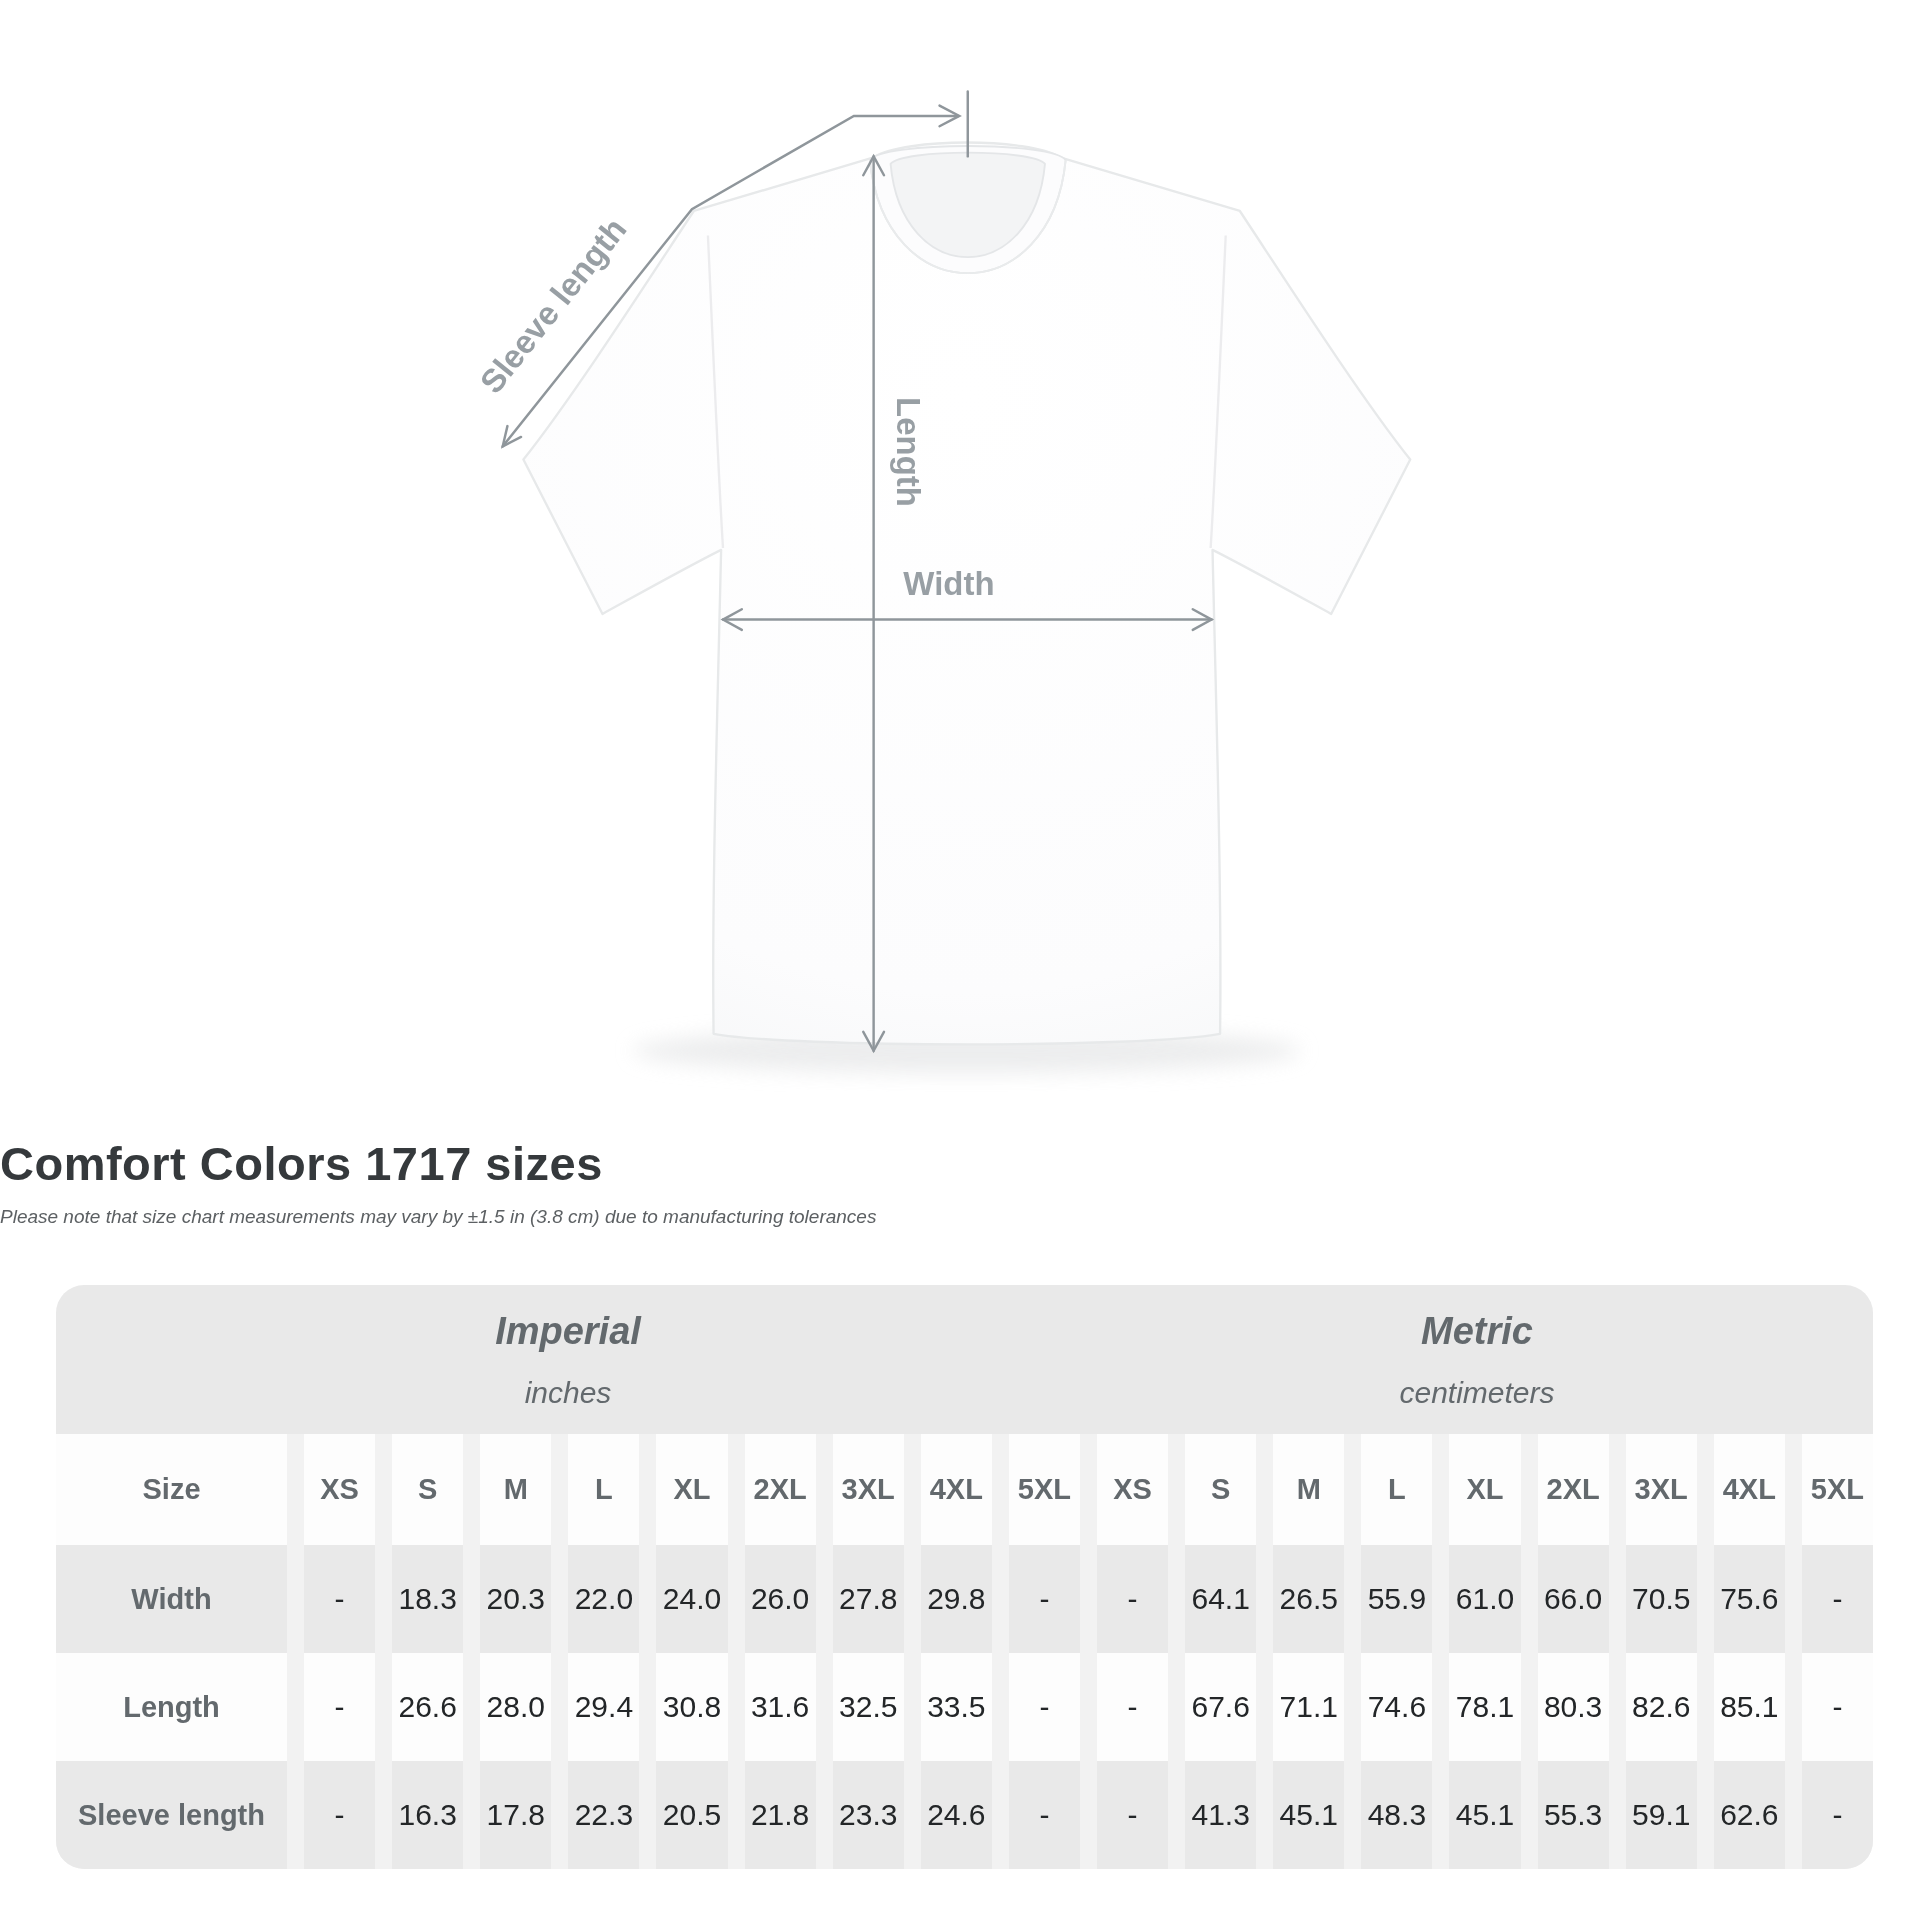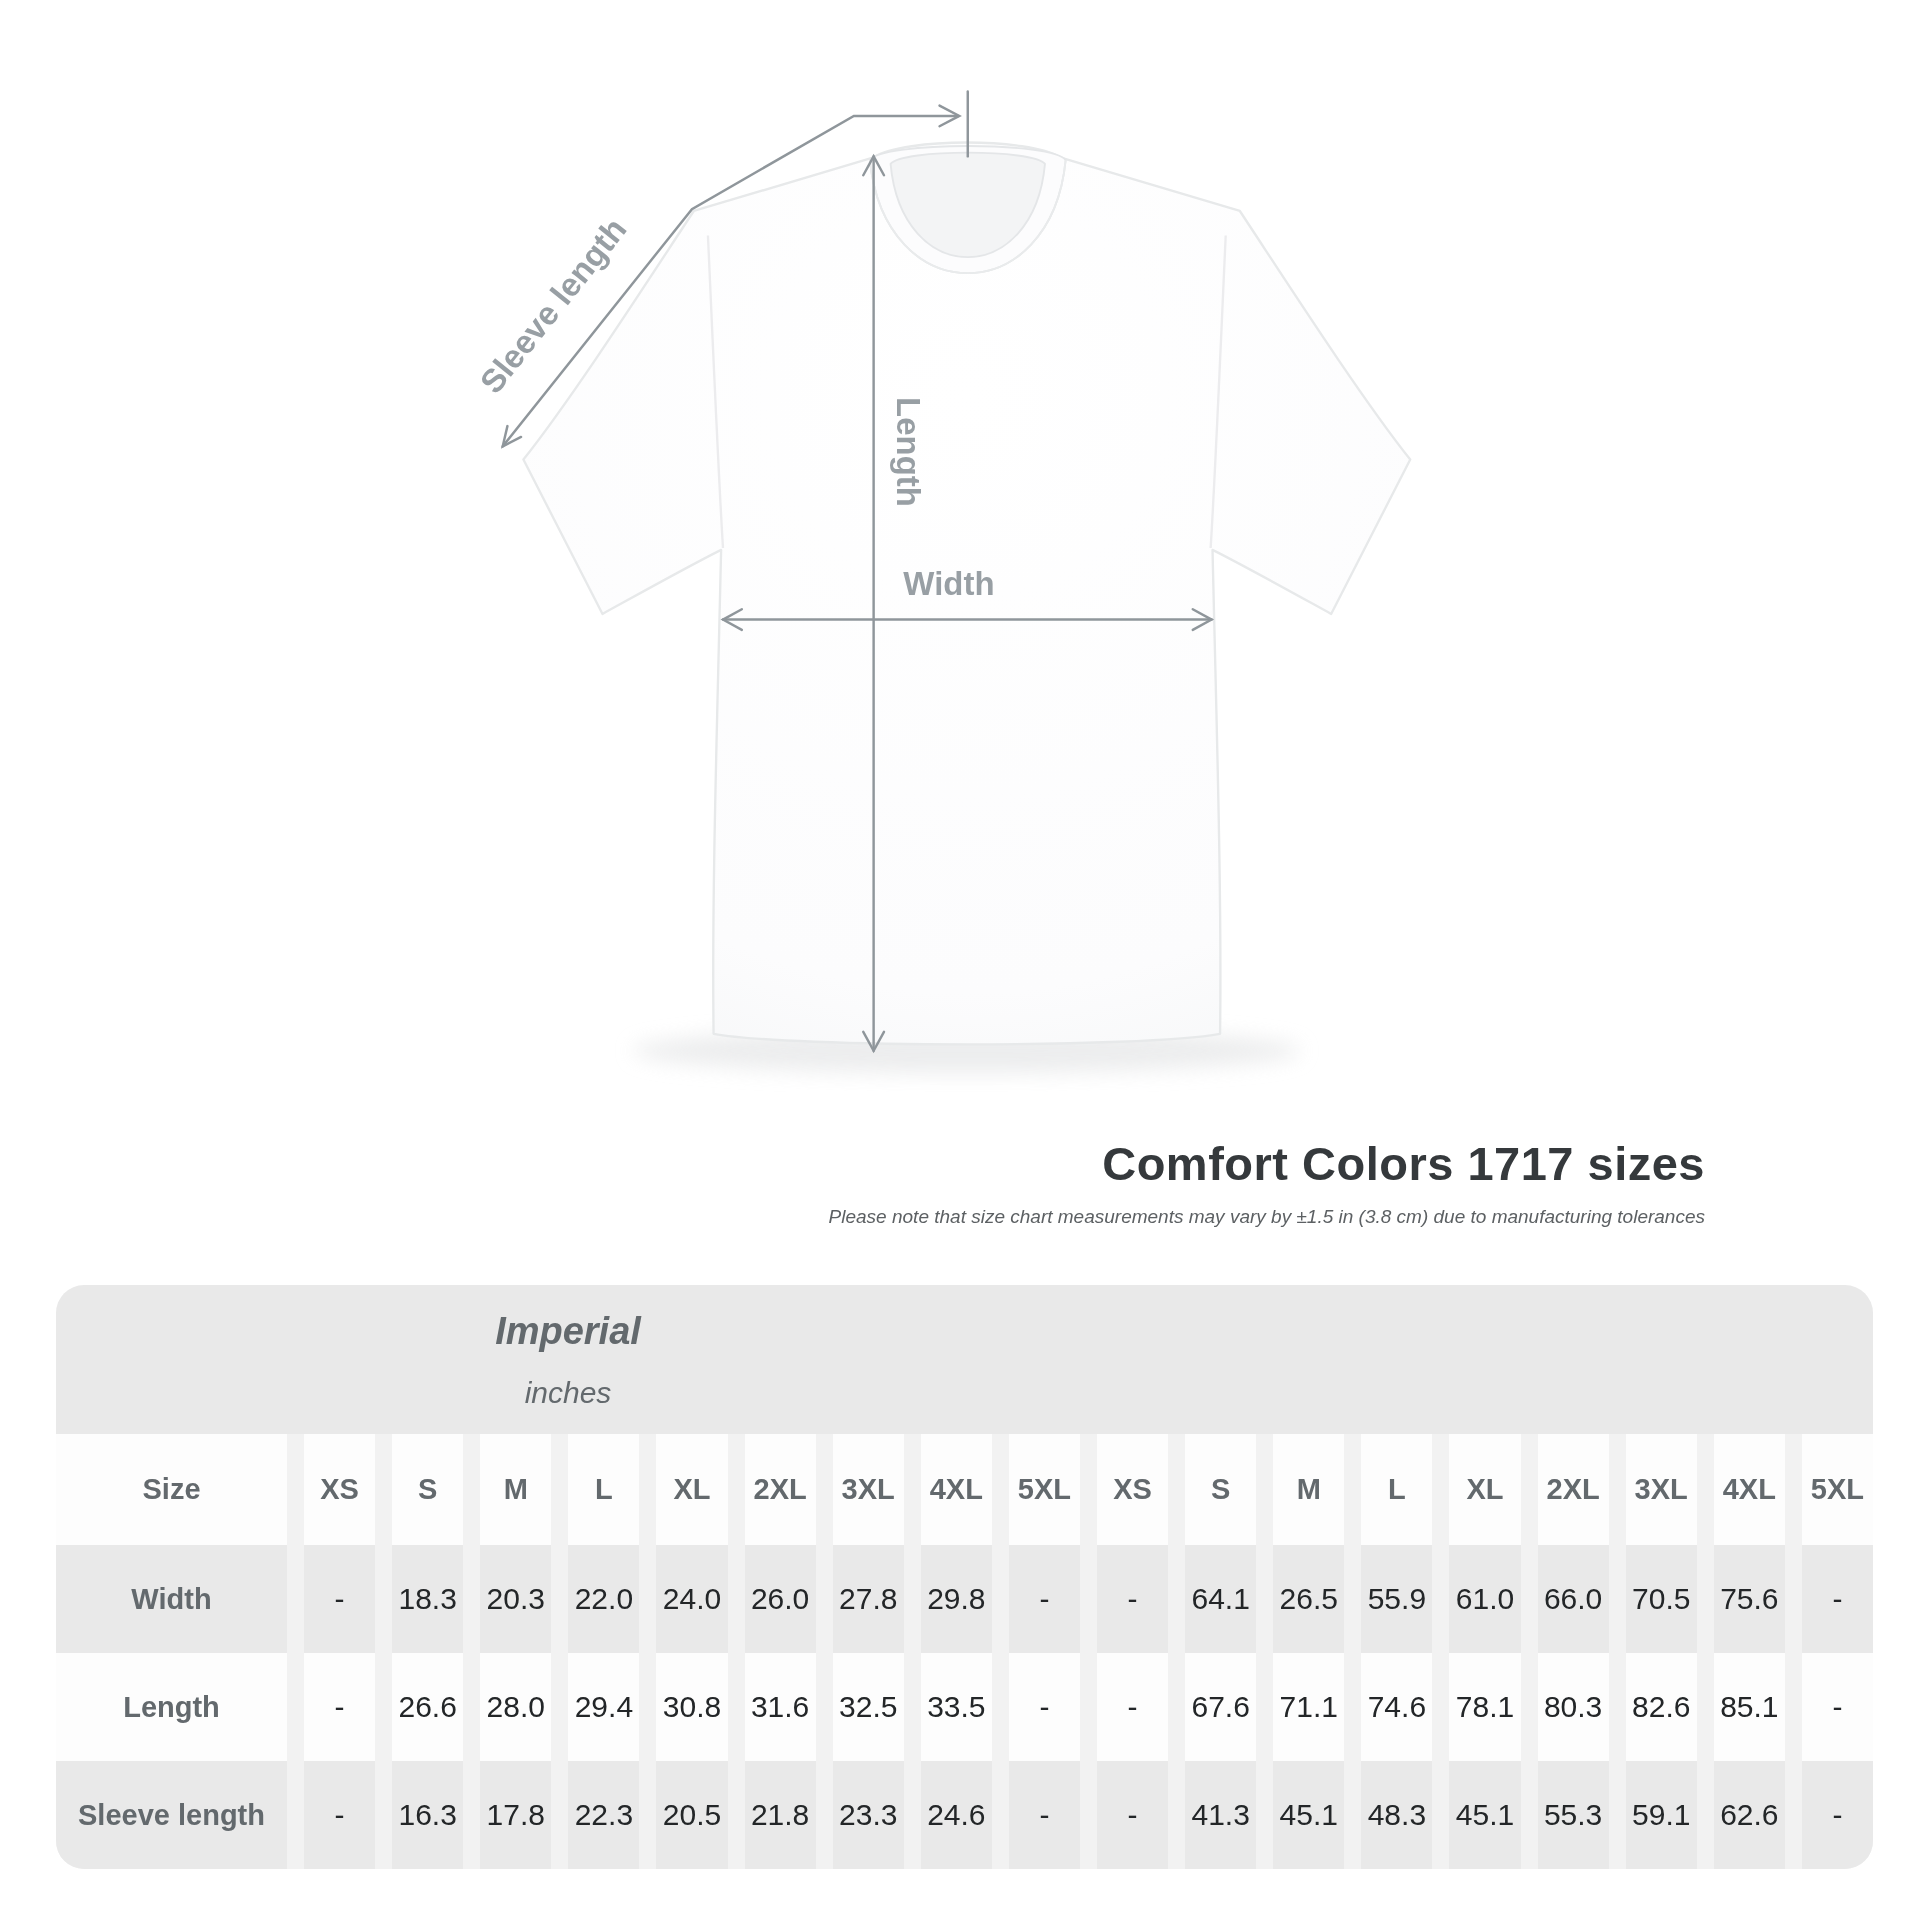--- a/index.html
+++ b/index.html
@@ -16,21 +16,21 @@
   }
   *{margin:0;padding:0;box-sizing:border-box;}
   html,body{background:#ffffff;}
   body{font-family:"Liberation Sans", sans-serif;}
   #canvas{position:relative;width:1928px;height:1928px;background:#ffffff;overflow:hidden;}
 
   
   #diagram{position:absolute;left:0;top:0;width:1928px;height:1177px;}
 
   
-  #caption{position:absolute;left:0;top:1136px;width:1705px;text-align:right;}
+  #caption{position:absolute;left:0;top:1136px;width:1705px;text-align:left;}
   #caption h1{font-size:47px;font-weight:700;color:var(--c-title);letter-spacing:0.5px;}
   #caption p{margin-top:15px;font-size:19px;font-style:italic;color:var(--c-subtitle);}
 
   
   #sizetable{position:absolute;left:56px;top:1285px;width:1817px;border-radius:28px;overflow:hidden;}
   #unit-band{display:grid;grid-template-columns:1024px 794px;height:149px;background:var(--c-band);}
   .band-cell{display:flex;flex-direction:column;align-items:center;justify-content:center;gap:23px;}
   .band-name{font-size:38px;font-weight:700;font-style:italic;color:var(--c-headtext);}
   .band-unit{font-size:30px;font-style:italic;color:var(--c-headtext);}
 
@@ -120,20 +120,24 @@
   <div id="caption">
     <h1>Comfort Colors 1717 sizes</h1>
     <p>Please note that size chart measurements may vary by ±1.5 in (3.8 cm) due to manufacturing tolerances</p>
   </div>
 
   <div id="sizetable">
     <div id="unit-band">
       <div class="band-cell">
         <div class="band-name">Imperial</div>
         <div class="band-unit">inches</div>
+      </div>
+      <div class="band-cell">
+        <div class="band-name">Metric</div>
+        <div class="band-unit">centimeters</div>
       </div>
     </div>
     <div class="trow hdr">
         <div class="cell head">Size</div>
         <div class="cell head">XS</div>
         <div class="cell head">S</div>
         <div class="cell head">M</div>
         <div class="cell head">L</div>
         <div class="cell head">XL</div>
         <div class="cell head">2XL</div>

